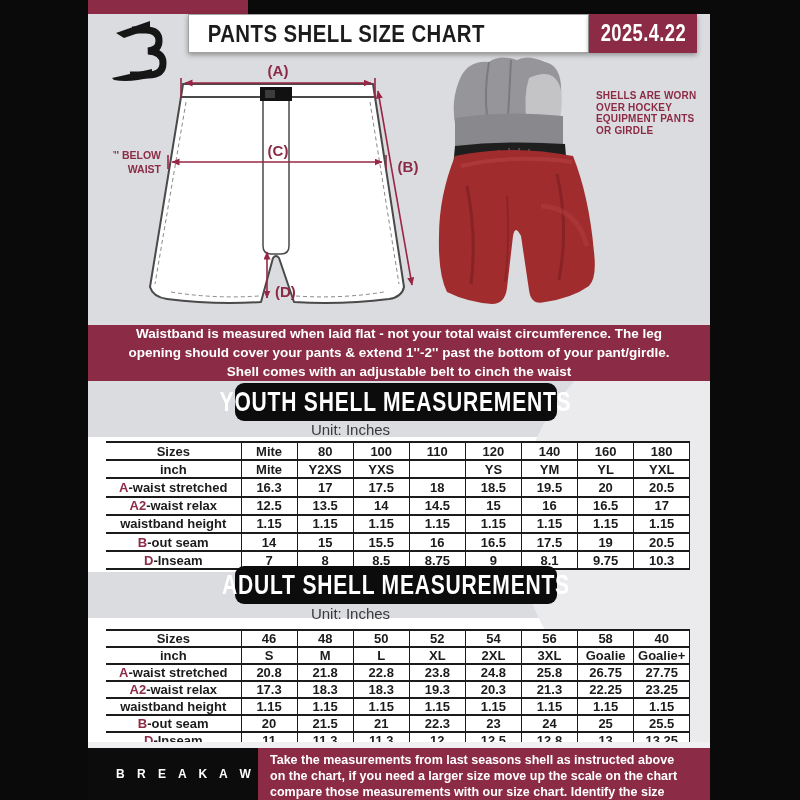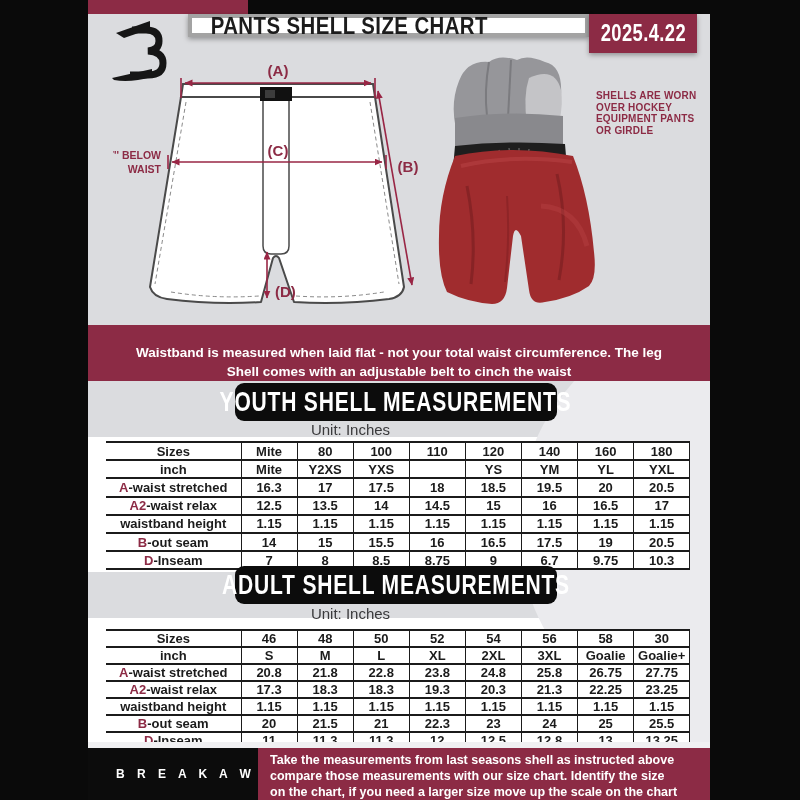--- a/index.html
+++ b/index.html
@@ -3,21 +3,21 @@
 <meta charset="utf-8">
 <style>
   html,body{margin:0;padding:0;}
   body{width:800px;height:800px;background:#0a0a0a;font-family:"Liberation Sans",sans-serif;overflow:hidden;}
   .page{position:relative;width:800px;height:800px;background:#0a0a0a;}
   .abs{position:absolute;}
 
   
   .maroon-tab{left:88px;top:0;width:160px;height:14px;background:#8C2B45;}
   .gray-top{left:88px;top:14px;width:622px;height:311px;background:#DBDCDF;}
-  .title-bar{left:188px;top:14px;width:401px;height:23px;background:#ffffff;border:4px solid #a3a3a3;box-sizing:border-box;box-shadow:0 2px 5px rgba(0,0,0,.35);display:flex;align-items:center;}
+  .title-bar{left:188px;top:14px;width:401px;height:39px;background:#ffffff;border:1px solid #a3a3a3;box-sizing:border-box;box-shadow:0 2px 5px rgba(0,0,0,.35);display:flex;align-items:center;}
   .title-text{font-size:24px;font-weight:bold;color:#1c1c1c;letter-spacing:.5px;padding-left:22px;display:inline-block;transform:scaleX(.85);transform-origin:left center;white-space:nowrap;}
   .date-box{left:589px;top:14px;width:108px;height:39px;background:#8C2B45;display:flex;align-items:center;justify-content:center;box-shadow:0 2px 5px rgba(0,0,0,.35);}
   .date-text{font-size:23px;font-weight:bold;color:#fff;display:inline-block;transform:scaleX(.8);letter-spacing:.5px;}
 
   
   .shell-note{left:596px;top:90px;width:112px;color:#8C2B45;font-size:10px;font-weight:bold;line-height:11.5px;letter-spacing:.2px;}
 
   
   .banner{left:88px;top:325px;width:622px;height:56px;background:#8C2B45;color:#fff;text-align:center;font-size:13.5px;font-weight:bold;line-height:19px;padding-top:4px;box-sizing:border-box;display:flex;flex-direction:column;justify-content:flex-end;}
 
@@ -141,20 +141,21 @@
 
   <div class="abs shell-note">
     <div>SHELLS ARE WORN</div>
     <div>OVER HOCKEY</div>
     <div>EQUIPMENT PANTS</div>
     <div>OR GIRDLE</div>
   </div>
 
   <div class="abs banner">
     <div>Waistband is measured when laid flat - not your total waist circumference. The leg</div>
+    <div>opening should cover your pants &amp; extend 1''-2'' past the bottom of your pant/girdle.</div>
     <div>Shell comes with an adjustable belt to cinch the waist</div>
   </div>
 
   <div class="abs section2">
     <div class="card card1"></div>
     <div class="card card2"></div>
     <div class="wm-circle wm1"></div>
     <div class="wm-circle wm2"></div>
 
     <div class="shell-heading heading-youth">
@@ -233,21 +234,21 @@
             <td class="data-cell">19</td>
             <td class="data-cell">20.5</td>
           </tr>
           <tr>
             <td class="label-cell"><span class="prefix">D</span>-Inseam</td>
             <td class="data-cell">7</td>
             <td class="data-cell">8</td>
             <td class="data-cell">8.5</td>
             <td class="data-cell">8.75</td>
             <td class="data-cell">9</td>
-            <td class="data-cell">6.7</td>
+            <td class="data-cell">8.1</td>
             <td class="data-cell">9.75</td>
             <td class="data-cell">10.3</td>
           </tr>
         </tbody>
     </table>
 
     <div class="shell-heading heading-adult">
       <span>ADULT SHELL MEASUREMENTS</span>
     </div>
     <div class="unit unit-adult">Unit: Inches</div>
@@ -259,21 +260,21 @@
       <tbody>
           <tr>
             <td class="label-cell">Sizes</td>
             <td class="data-cell">46</td>
             <td class="data-cell">48</td>
             <td class="data-cell">50</td>
             <td class="data-cell">52</td>
             <td class="data-cell">54</td>
             <td class="data-cell">56</td>
             <td class="data-cell">58</td>
-            <td class="data-cell">30</td>
+            <td class="data-cell">40</td>
           </tr>
           <tr>
             <td class="label-cell">inch</td>
             <td class="data-cell">S</td>
             <td class="data-cell">M</td>
             <td class="data-cell">L</td>
             <td class="data-cell">XL</td>
             <td class="data-cell">2XL</td>
             <td class="data-cell">3XL</td>
             <td class="data-cell">Goalie</td>
@@ -343,17 +344,17 @@
   <div class="abs footer-black">
     <svg width="26" height="32" viewBox="0 0 58 66" style="margin-left:20px;">
       <path d="M6,17 L40,5 L40,13 L14,22 Z" fill="#cfcfcf"></path>
       <path d="M2,62 L42,53 L42,61 Q20,67 4,64 Z" fill="#cfcfcf"></path>
       <path d="M22,14 H36 Q49,14 49,25 Q49,34 38,35 Q53,36 53,47 Q53,59 38,59 H20" fill="none" stroke="#cfcfcf" stroke-width="7"></path>
     </svg>
     <span class="brand-text">B R E A K A W A Y</span>
   </div>
   <div class="abs footer-maroon">
     <div>Take the measurements from last seasons shell as instructed above</div>
+    <div>on the chart, if you need a larger size move up the scale on the chart</div>
     <div>compare those measurements  with our size chart. Identify the size</div>
-    <div>on the chart, if you need a larger size move up the scale on the chart</div>
   </div>
 
 </div>
 
 </body></html>

